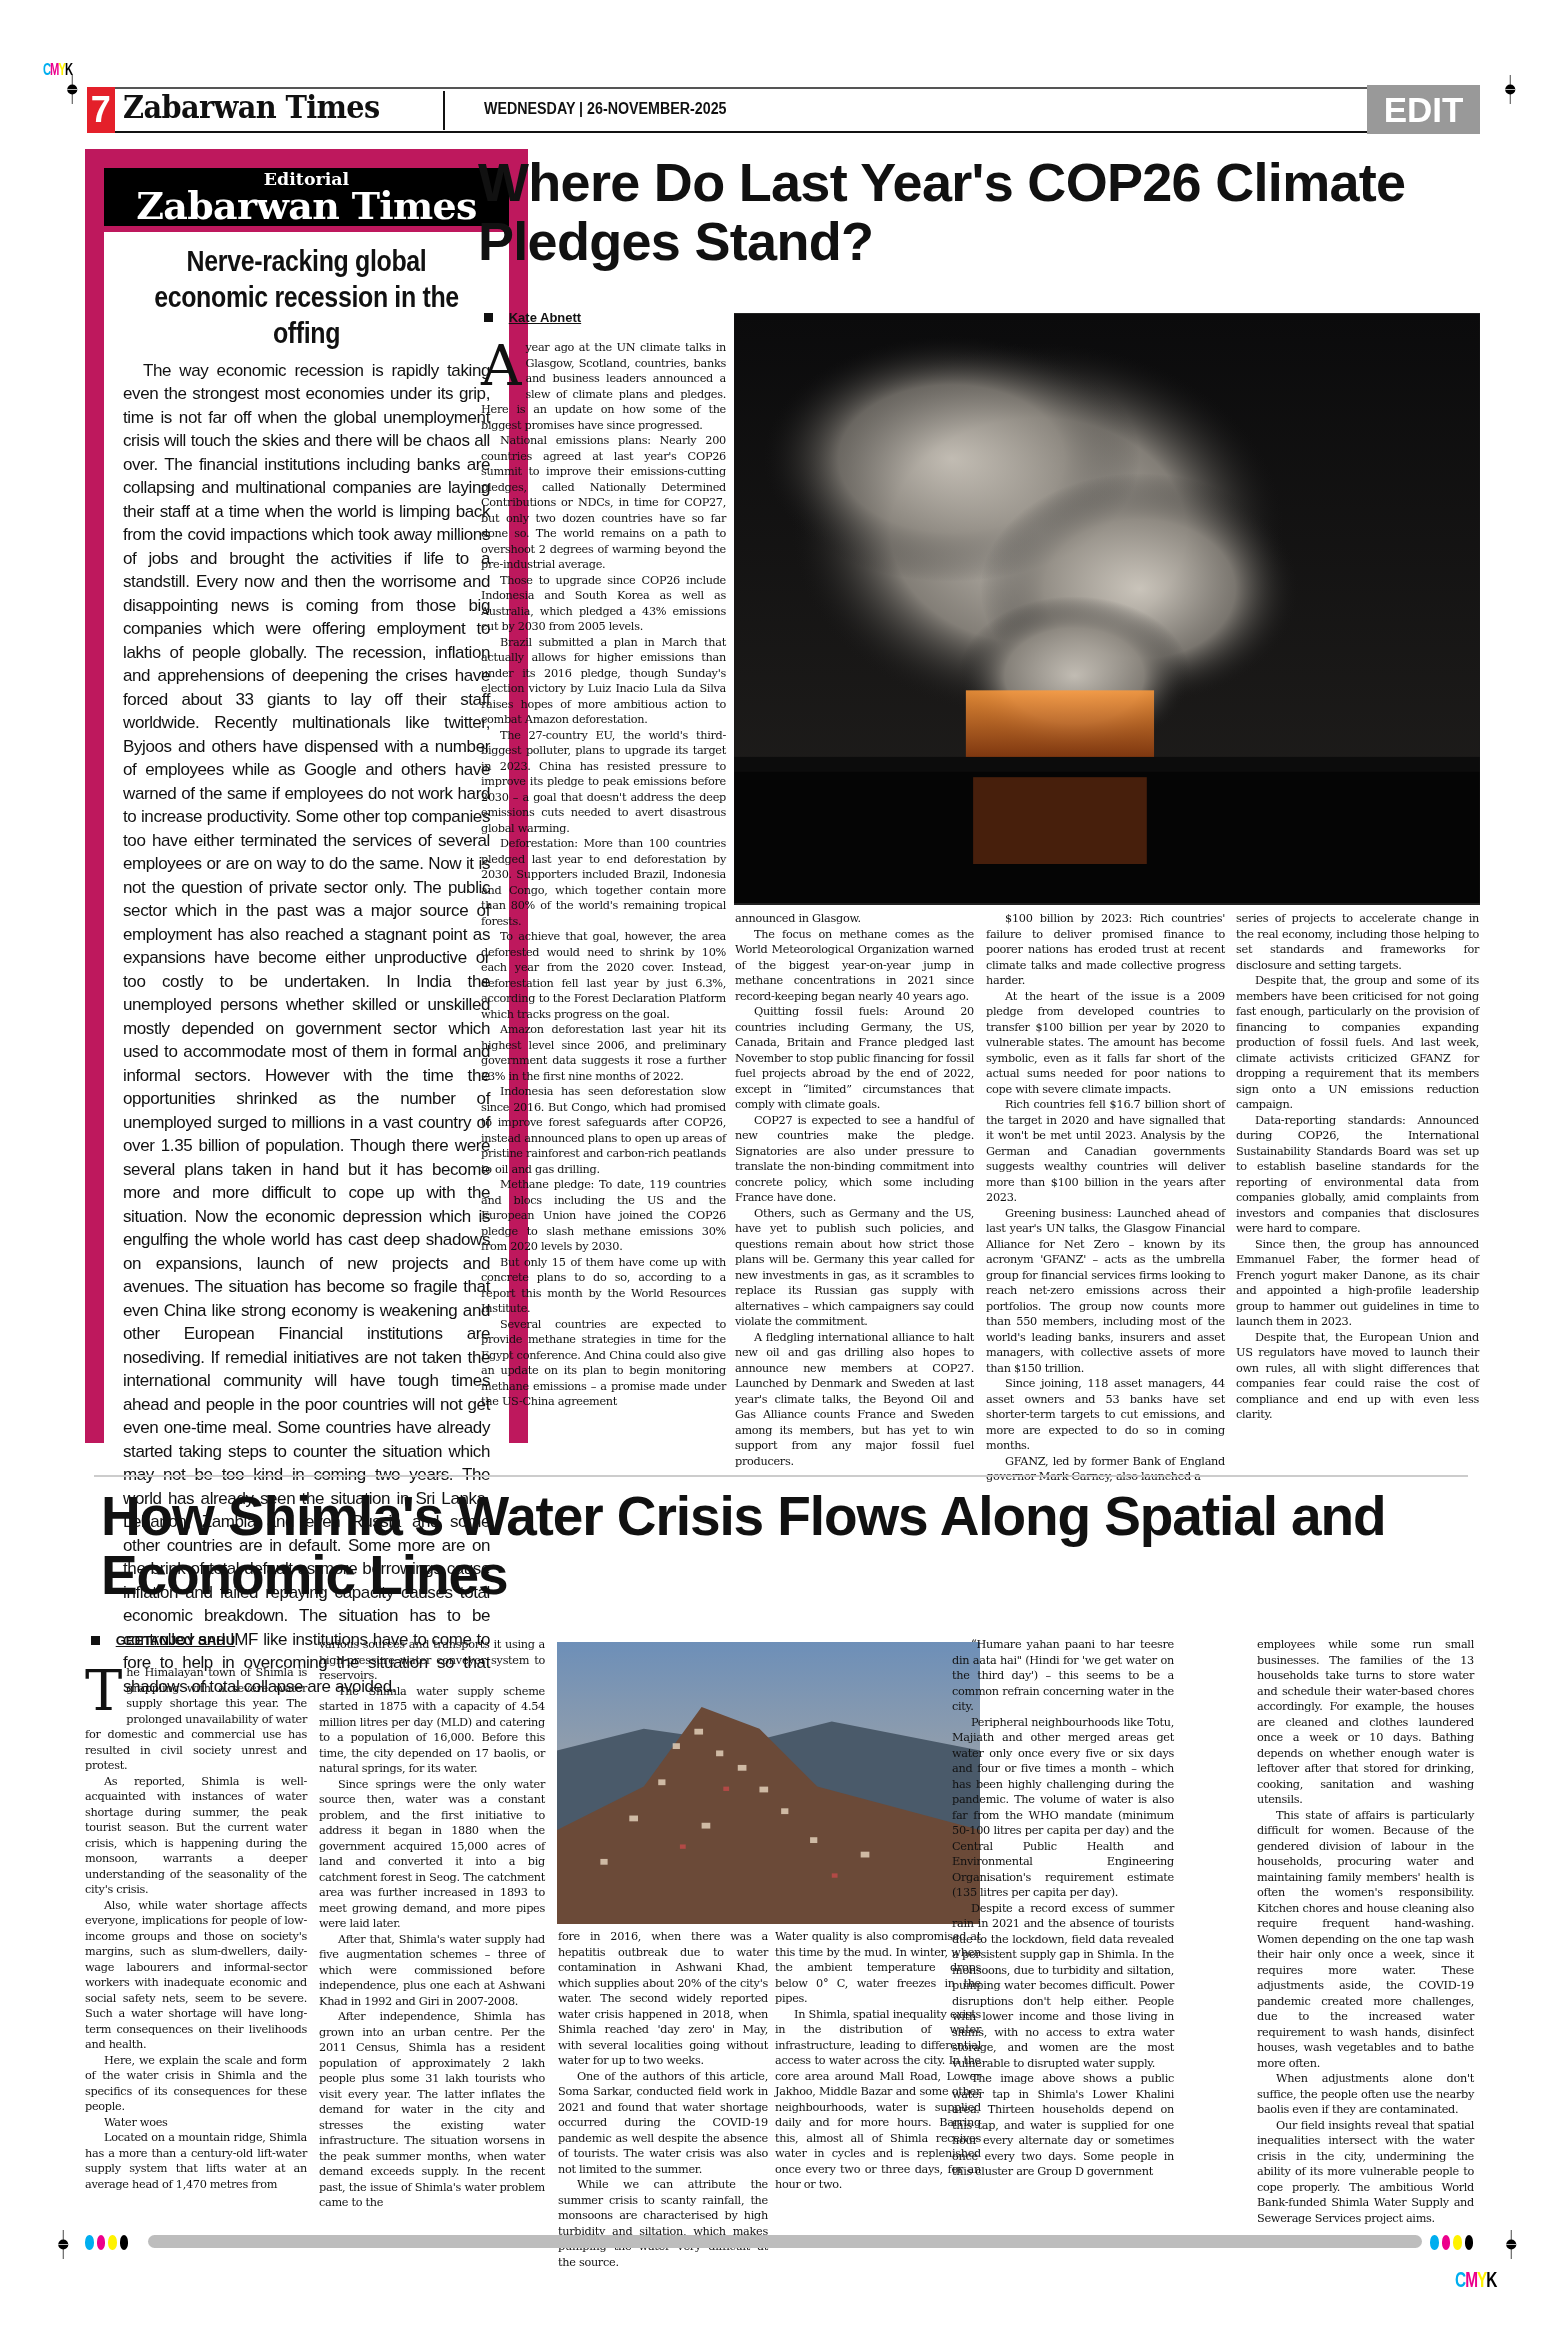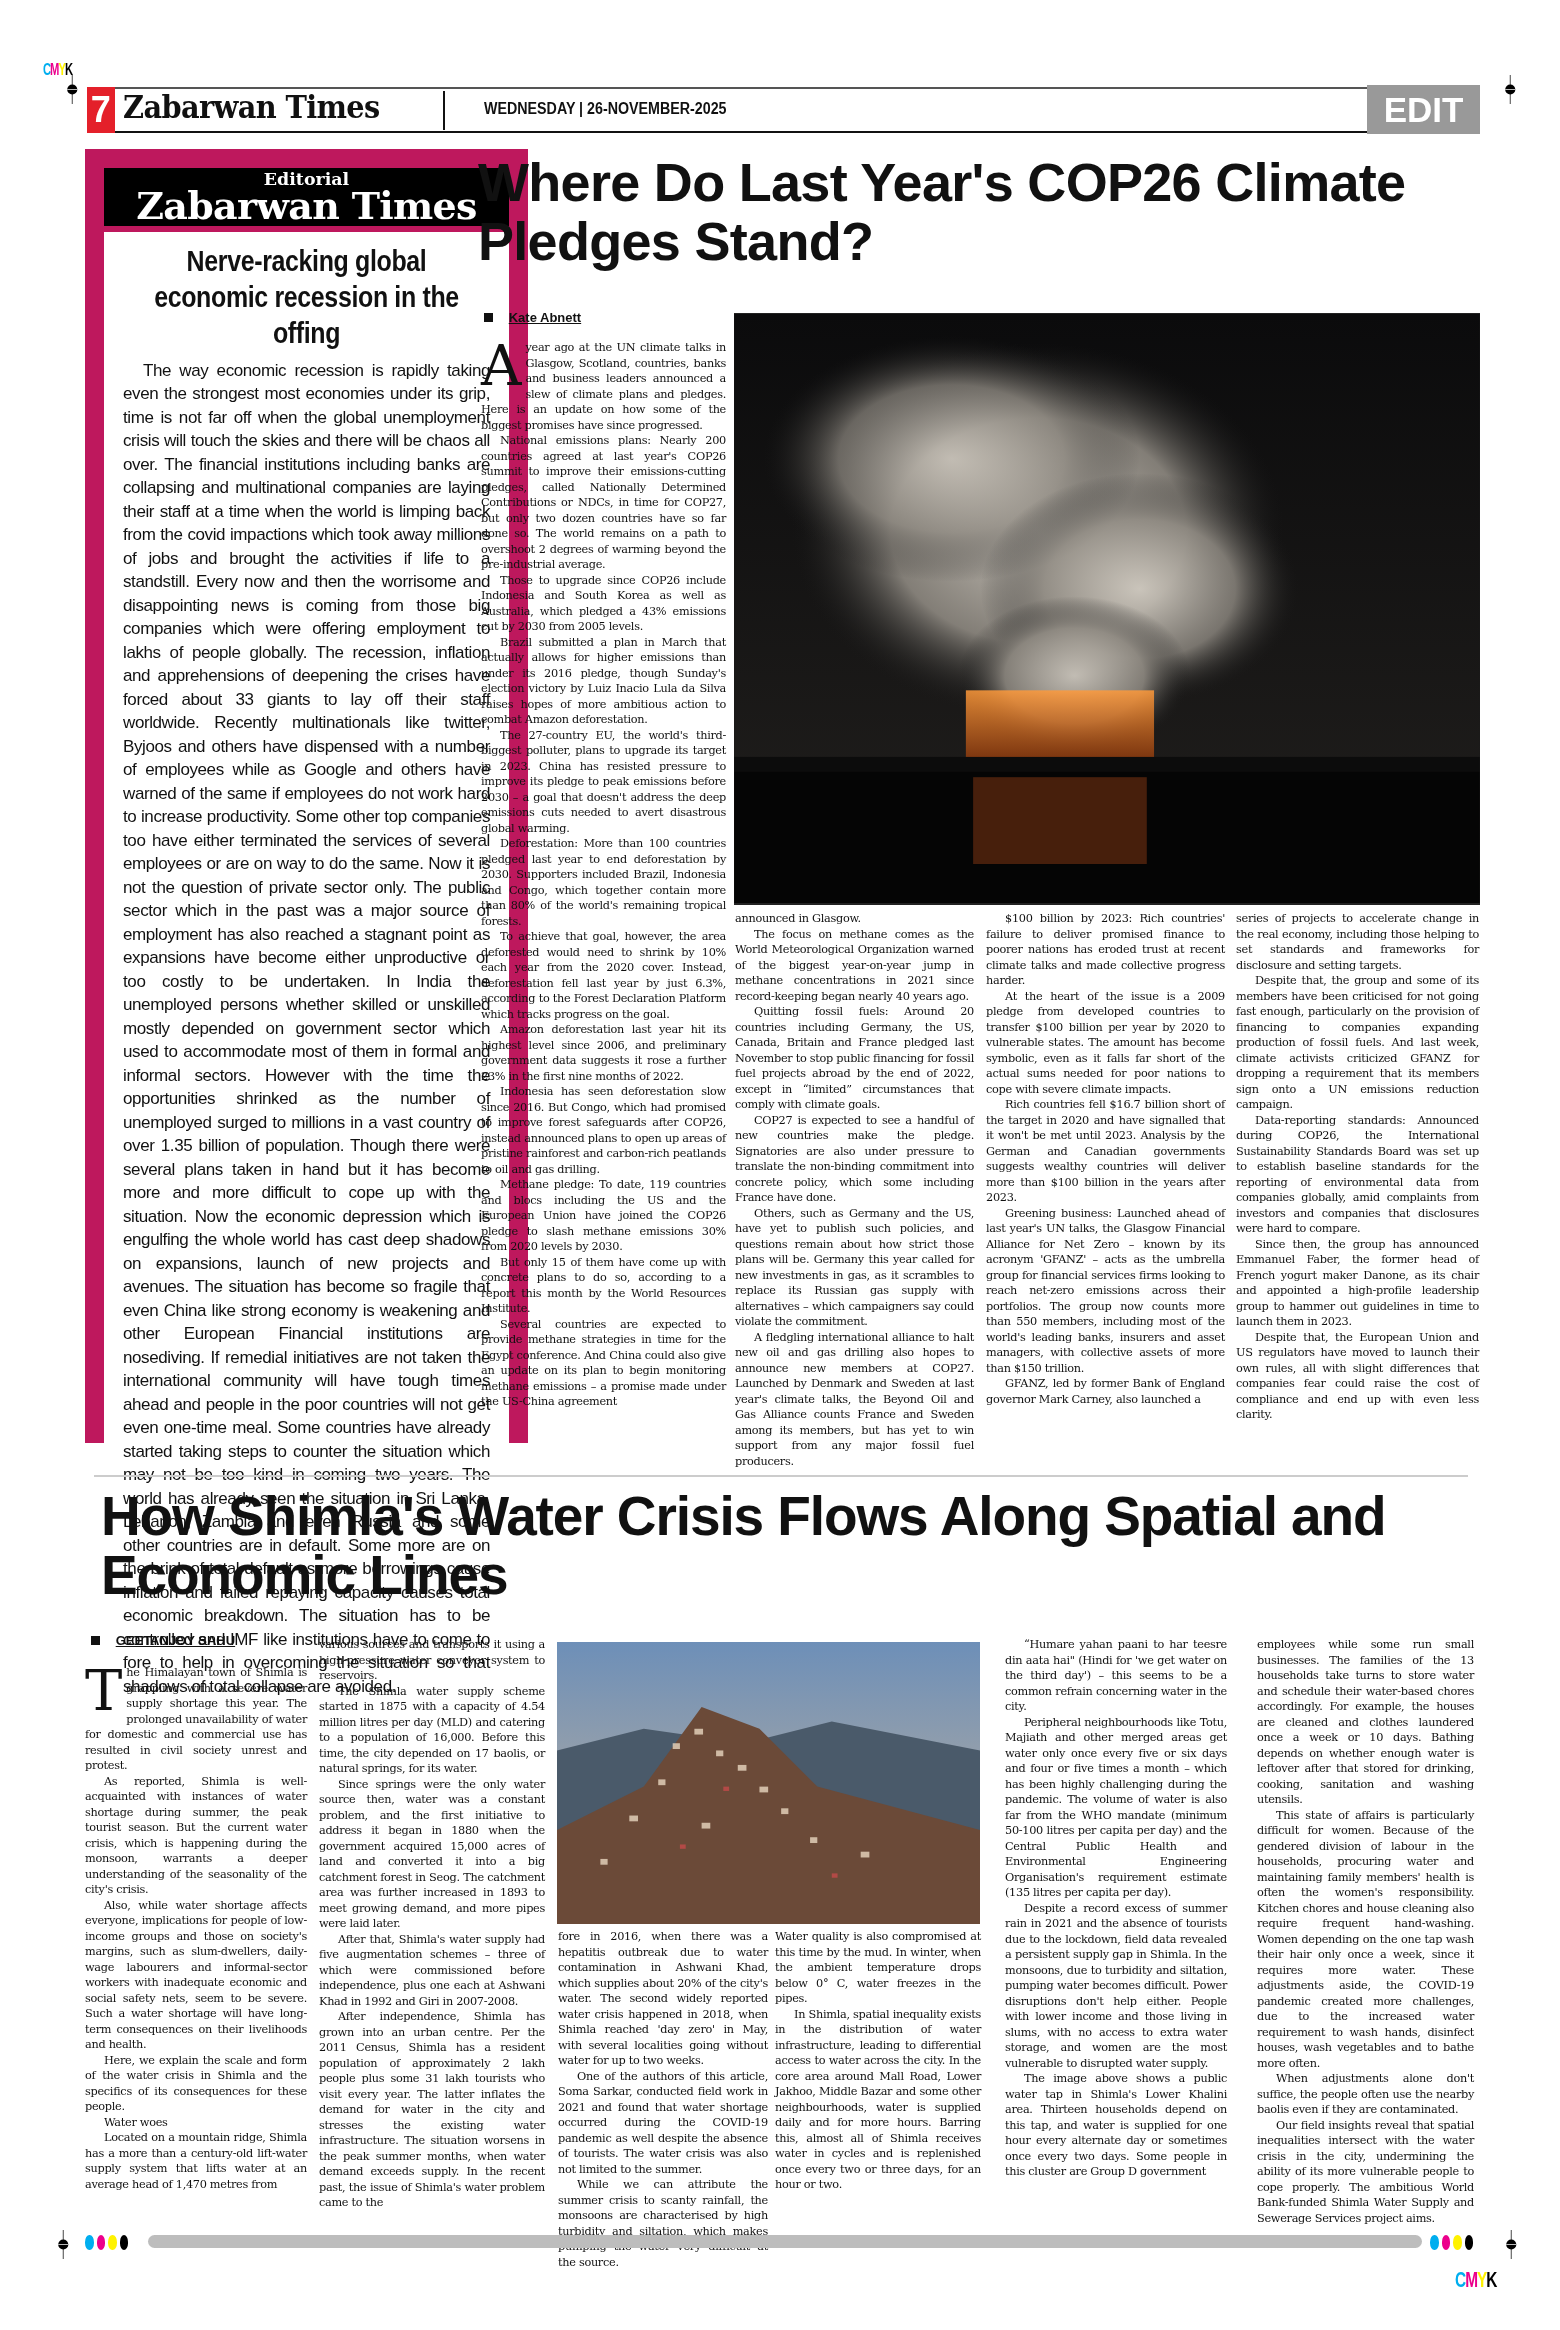--- a/index.html
+++ b/index.html
@@ -127,20 +127,21 @@
     <p>Quitting fossil fuels: Around 20 countries including Germany, the US, Canada, Britain and France pledged last November to stop public financing for fossil fuel projects abroad by the end of 2022, except in “limited” circumstances that comply with climate goals.</p>
     <p>COP27 is expected to see a handful of new countries make the pledge. Signatories are also under pressure to translate the non-binding commitment into concrete policy, which some including France have done.</p>
     <p>Others, such as Germany and the US, have yet to publish such policies, and questions remain about how strict those plans will be. Germany this year called for new investments in gas, as it scrambles to replace its Russian gas supply with alternatives – which campaigners say could violate the commitment.</p>
     <p>A fledgling international alliance to halt new oil and gas drilling also hopes to announce new members at COP27. Launched by Denmark and Sweden at last year's climate talks, the Beyond Oil and Gas Alliance counts France and Sweden among its members, but has yet to win support from any major fossil fuel producers.</p>
   </div>
 <div class="abs col" style="left:986px;top:911px;width:239px">
     <p>$100 billion by 2023: Rich countries' failure to deliver promised finance to poorer nations has eroded trust at recent climate talks and made collective progress harder.</p>
     <p>At the heart of the issue is a 2009 pledge from developed countries to transfer $100 billion per year by 2020 to vulnerable states. The amount has become symbolic, even as it falls far short of the actual sums needed for poor nations to cope with severe climate impacts.</p>
     <p>Rich countries fell $16.7 billion short of the target in 2020 and have signalled that it won't be met until 2023. Analysis by the German and Canadian governments suggests wealthy countries will deliver more than $100 billion in the years after 2023.</p>
     <p>Greening business: Launched ahead of last year's UN talks, the Glasgow Financial Alliance for Net Zero – known by its acronym 'GFANZ' – acts as the umbrella group for financial services firms looking to reach net-zero emissions across their portfolios. The group now counts more than 550 members, including most of the world's leading banks, insurers and asset managers, with collective assets of more than $150 trillion.</p>
+    <p>Since joining, 118 asset managers, 44 asset owners and 53 banks have set shorter-term targets to cut emissions, and more are expected to do so in coming months.</p>
     <p>GFANZ, led by former Bank of England governor Mark Carney, also launched a</p>
   </div>
 <div class="abs col" style="left:1236px;top:911px;width:243px">
     <p class="noi">series of projects to accelerate change in the real economy, including those helping to set standards and frameworks for disclosure and setting targets.</p>
     <p>Despite that, the group and some of its members have been criticised for not going fast enough, particularly on the provision of financing to companies expanding production of fossil fuels. And last week, climate activists criticized GFANZ for dropping a requirement that its members sign onto a UN emissions reduction campaign.</p>
     <p>Data-reporting standards: Announced during COP26, the International Sustainability Standards Board was set up to establish baseline standards for the reporting of environmental data from companies globally, amid complaints from investors and companies that disclosures were hard to compare.</p>
     <p>Since then, the group has announced Emmanuel Faber, the former head of French yogurt maker Danone, as its chair and appointed a high-profile leadership group to hammer out guidelines in time to launch them in 2023.</p>
     <p>Despite that, the European Union and US regulators have moved to launch their own rules, all with slight differences that companies fear could raise the cost of compliance and end up with even less clarity.</p>
   </div>
 
@@ -200,21 +201,21 @@
 </div>
 <div class="abs col" style="left:558px;top:1929px;width:210px">
     <p class="noi">fore in 2016, when there was a hepatitis outbreak due to water contamination in Ashwani Khad, which supplies about 20% of the city's water. The second widely reported water crisis happened in 2018, when Shimla reached 'day zero' in May, with several localities going without water for up to two weeks.</p>
     <p>One of the authors of this article, Soma Sarkar, conducted field work in 2021 and found that water shortage occurred during the COVID-19 pandemic as well despite the absence of tourists. The water crisis was also not limited to the summer.</p>
     <p>While we can attribute the summer crisis to scanty rainfall, the monsoons are characterised by high turbidity and siltation, which makes pumping the water very difficult at the source.</p>
   </div>
 <div class="abs col" style="left:775px;top:1929px;width:206px">
     <p class="noi">Water quality is also compromised at this time by the mud. In winter, when the ambient temperature drops below 0° C, water freezes in the pipes.</p>
     <p>In Shimla, spatial inequality exists in the distribution of water infrastructure, leading to differential access to water across the city. In the core area around Mall Road, Lower Jakhoo, Middle Bazar and some other neighbourhoods, water is supplied daily and for more hours. Barring this, almost all of Shimla receives water in cycles and is replenished once every two or three days, for an hour or two.</p>
   </div>
-<div class="abs col" style="left:1005px;top:1637px;width:222px">
+<div class="abs col" style="left:952px;top:1637px;width:222px">
     <p>“Humare yahan paani to har teesre din aata hai" (Hindi for 'we get water on the third day') – this seems to be a common refrain concerning water in the city.</p>
     <p>Peripheral neighbourhoods like Totu, Majiath and other merged areas get water only once every five or six days and four or five times a month – which has been highly challenging during the pandemic. The volume of water is also far from the WHO mandate (minimum 50-100 litres per capita per day) and the Central Public Health and Environmental Engineering Organisation's requirement estimate (135 litres per capita per day).</p>
     <p>Despite a record excess of summer rain in 2021 and the absence of tourists due to the lockdown, field data revealed a persistent supply gap in Shimla. In the monsoons, due to turbidity and siltation, pumping water becomes difficult. Power disruptions don't help either. People with lower income and those living in slums, with no access to extra water storage, and women are the most vulnerable to disrupted water supply.</p>
     <p>The image above shows a public water tap in Shimla's Lower Khalini area. Thirteen households depend on this tap, and water is supplied for one hour every alternate day or sometimes once every two days. Some people in this cluster are Group D government</p>
   </div>
 <div class="abs col" style="left:1257px;top:1637px;width:217px">
     <p class="noi">employees while some run small businesses. The families of the 13 households take turns to store water and schedule their water-based chores accordingly. For example, the houses are cleaned and clothes laundered once a week or 10 days. Bathing depends on whether enough water is leftover after that stored for drinking, cooking, sanitation and washing utensils.</p>
     <p>This state of affairs is particularly difficult for women. Because of the gendered division of labour in the households, procuring water and maintaining family members' health is often the women's responsibility. Kitchen chores and house cleaning also require frequent hand-washing. Women depending on the one tap wash their hair only once a week, since it requires more water. These adjustments aside, the COVID-19 pandemic created more challenges, due to the increased water requirement to wash hands, disinfect houses, wash vegetables and to bathe more often.</p>
     <p>When adjustments alone don't suffice, the people often use the nearby baolis even if they are contaminated.</p>
     <p>Our field insights reveal that spatial inequalities intersect with the water crisis in the city, undermining the ability of its more vulnerable people to cope properly. The ambitious World Bank-funded Shimla Water Supply and Sewerage Services project aims.</p>

